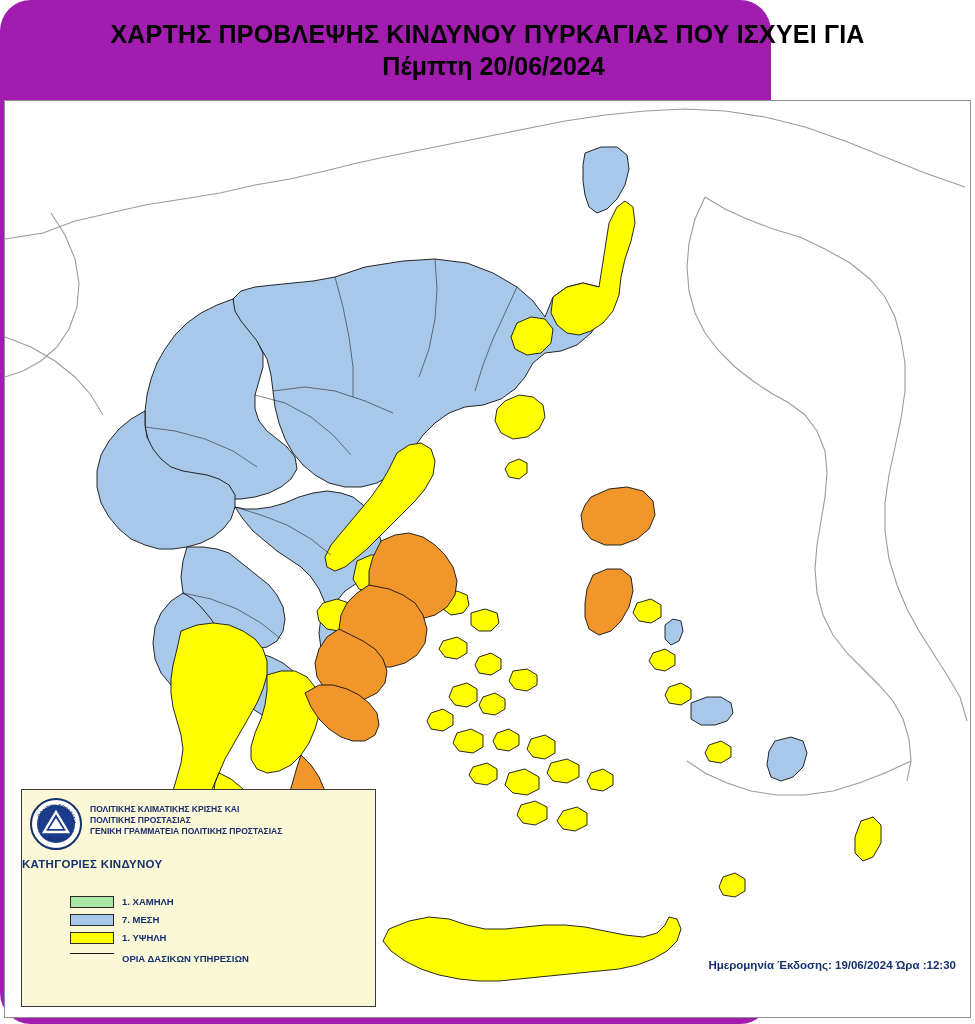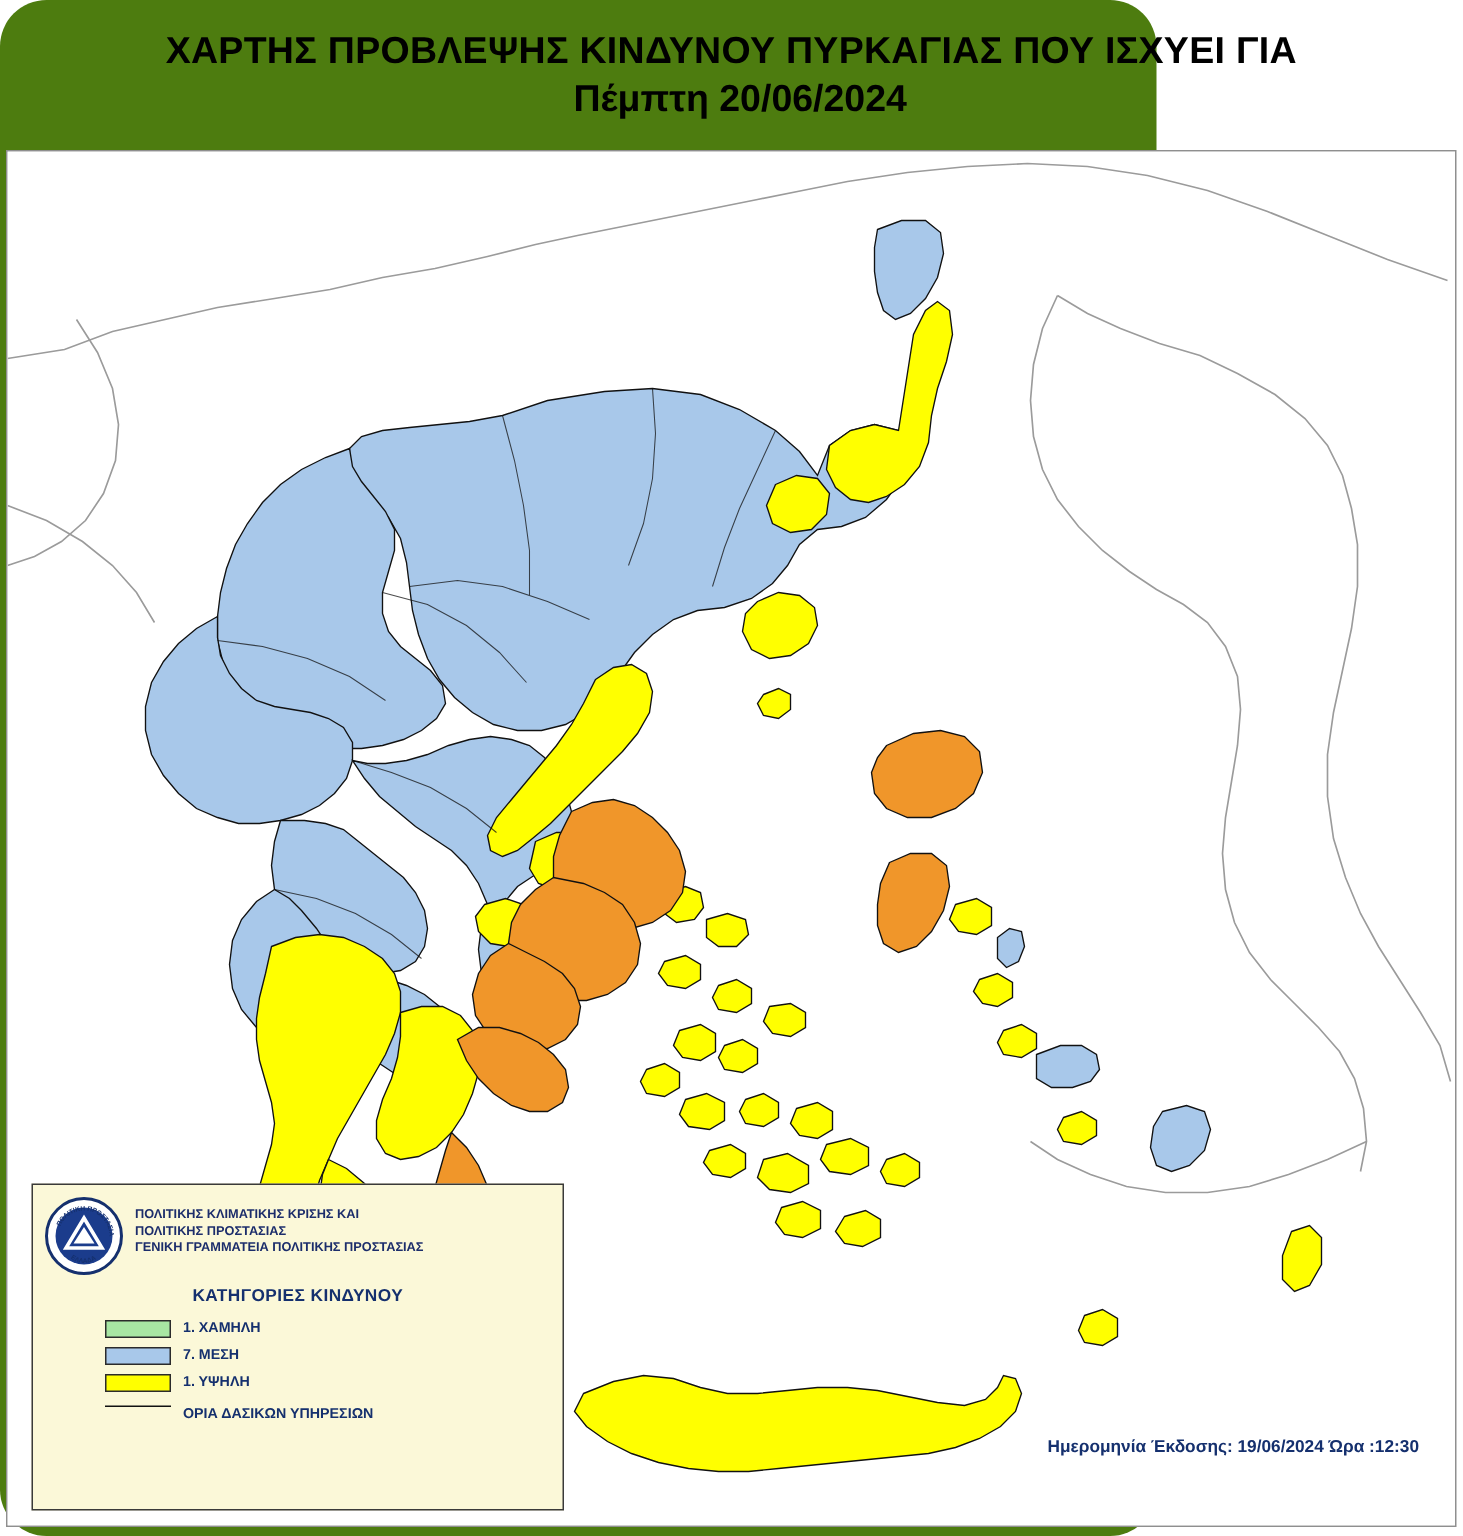--- a/index.html
+++ b/index.html
@@ -11,21 +11,21 @@
     width: 975px;
     height: 1024px;
     font-family: "Liberation Sans", sans-serif;
     overflow: hidden;
     position: relative;
   }
   .page {
     position: relative;
     width: 771px;
     height: 1024px;
-    background: #4d7c0f;
+    background: #a21caf;
     border-radius: 31px;
   }
   
   .title-block {
     position: absolute;
     top: 18px;
     left: 0;
     width: 975px;
     text-align: center;
   }
@@ -87,29 +87,28 @@
   .logo svg { display: block; }
   .ministry {
     margin-left: 8px;
     font-size: 8.5px;
     font-weight: bold;
     color: #1c2d6b;
     line-height: 11px;
     padding-top: 6px;
   }
   .legend-title {
-    text-align: center;
     font-size: 11.5px;
     font-weight: bold;
     color: #15306e;
     margin-top: 8px;
     letter-spacing: 0.3px;
   }
   .legend-items {
-    margin: 8px 0 0 48px;
+    margin: 24px 0 0 48px;
   }
   .legend-item {
     display: flex;
     align-items: center;
     height: 15px;
     margin-bottom: 3px;
   }
   .swatch {
     width: 44px;
     height: 12px;
@@ -129,21 +128,21 @@
   }
   .line-sample {
     width: 44px;
     height: 0;
     border-top: 1.6px solid #111111;
     flex: 0 0 44px;
   }
   
   .issue-line {
     position: absolute;
-    right: 24px;
+    right: 14px;
     top: 858px;
     font-size: 11.5px;
     font-weight: bold;
     color: #15306e;
     text-align: right;
     white-space: nowrap;
   }
   .source-line {
     position: absolute;
     right: 14px;

